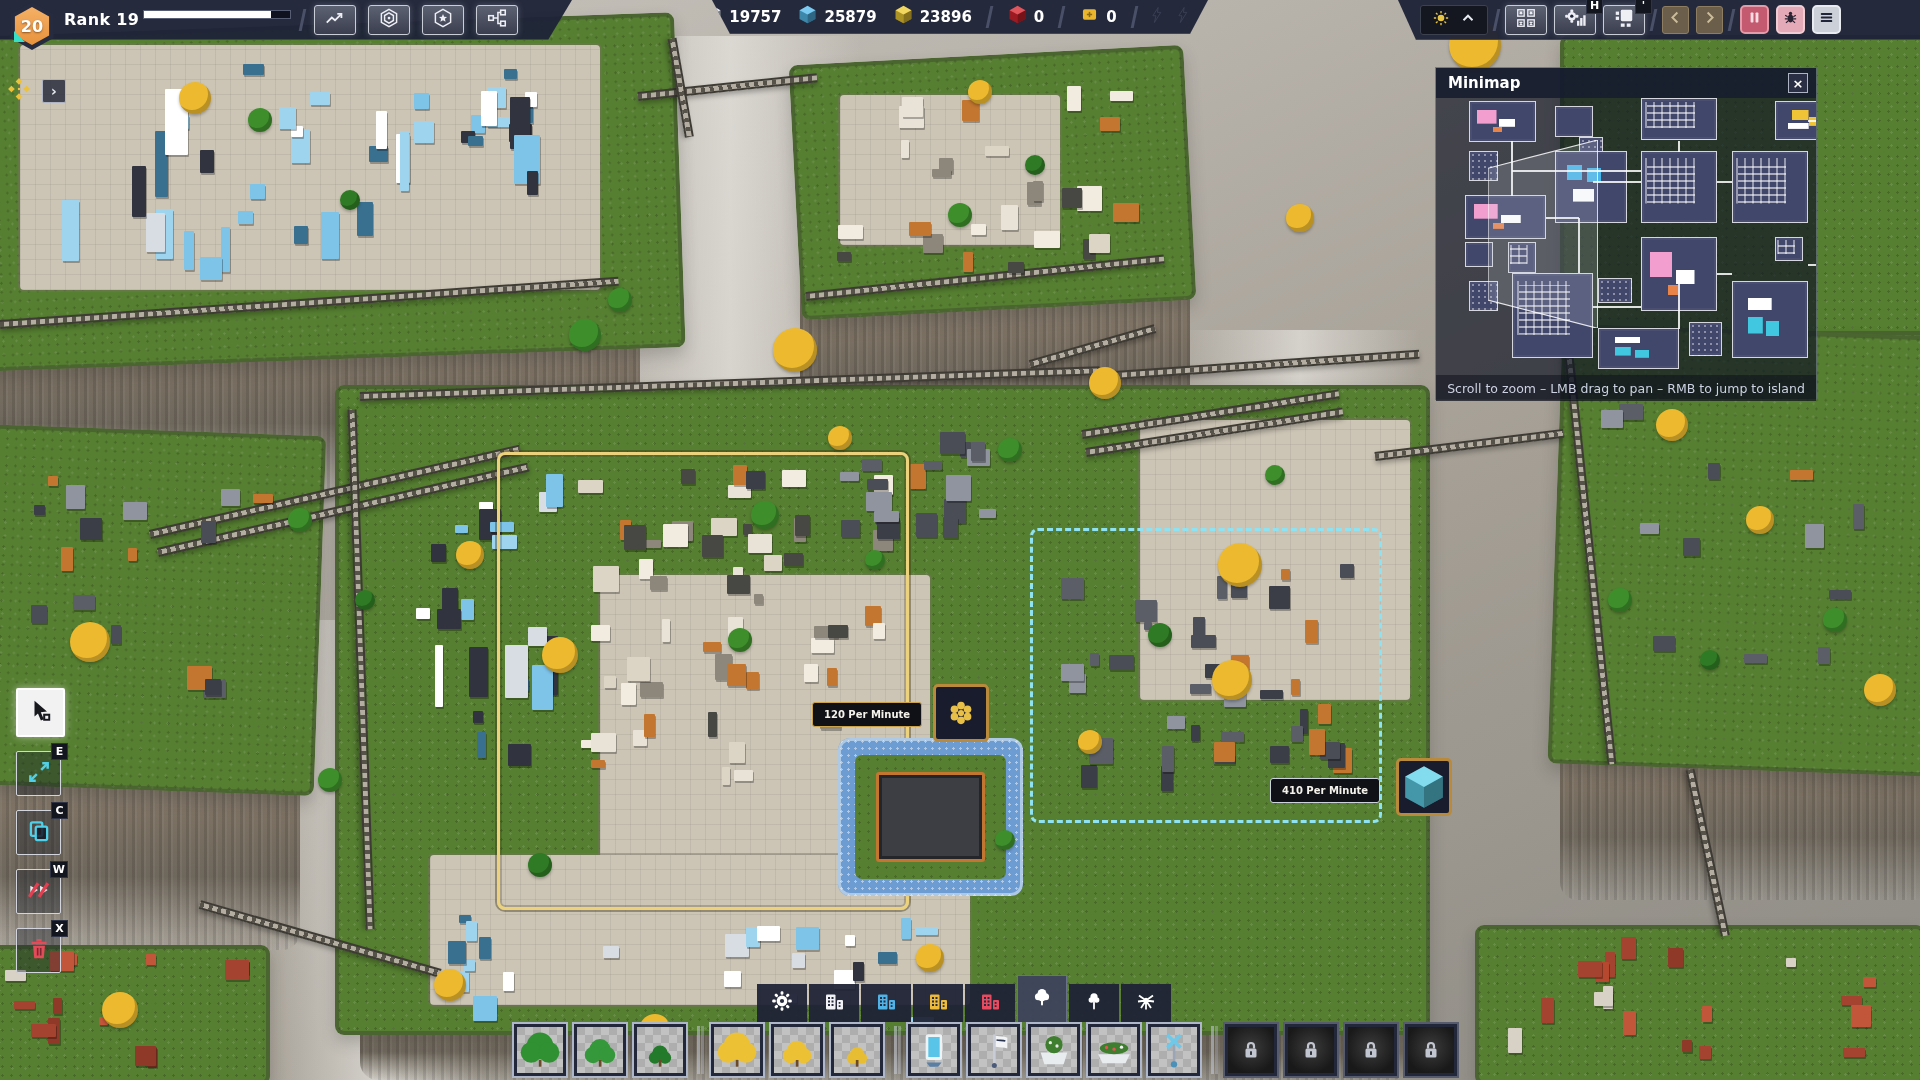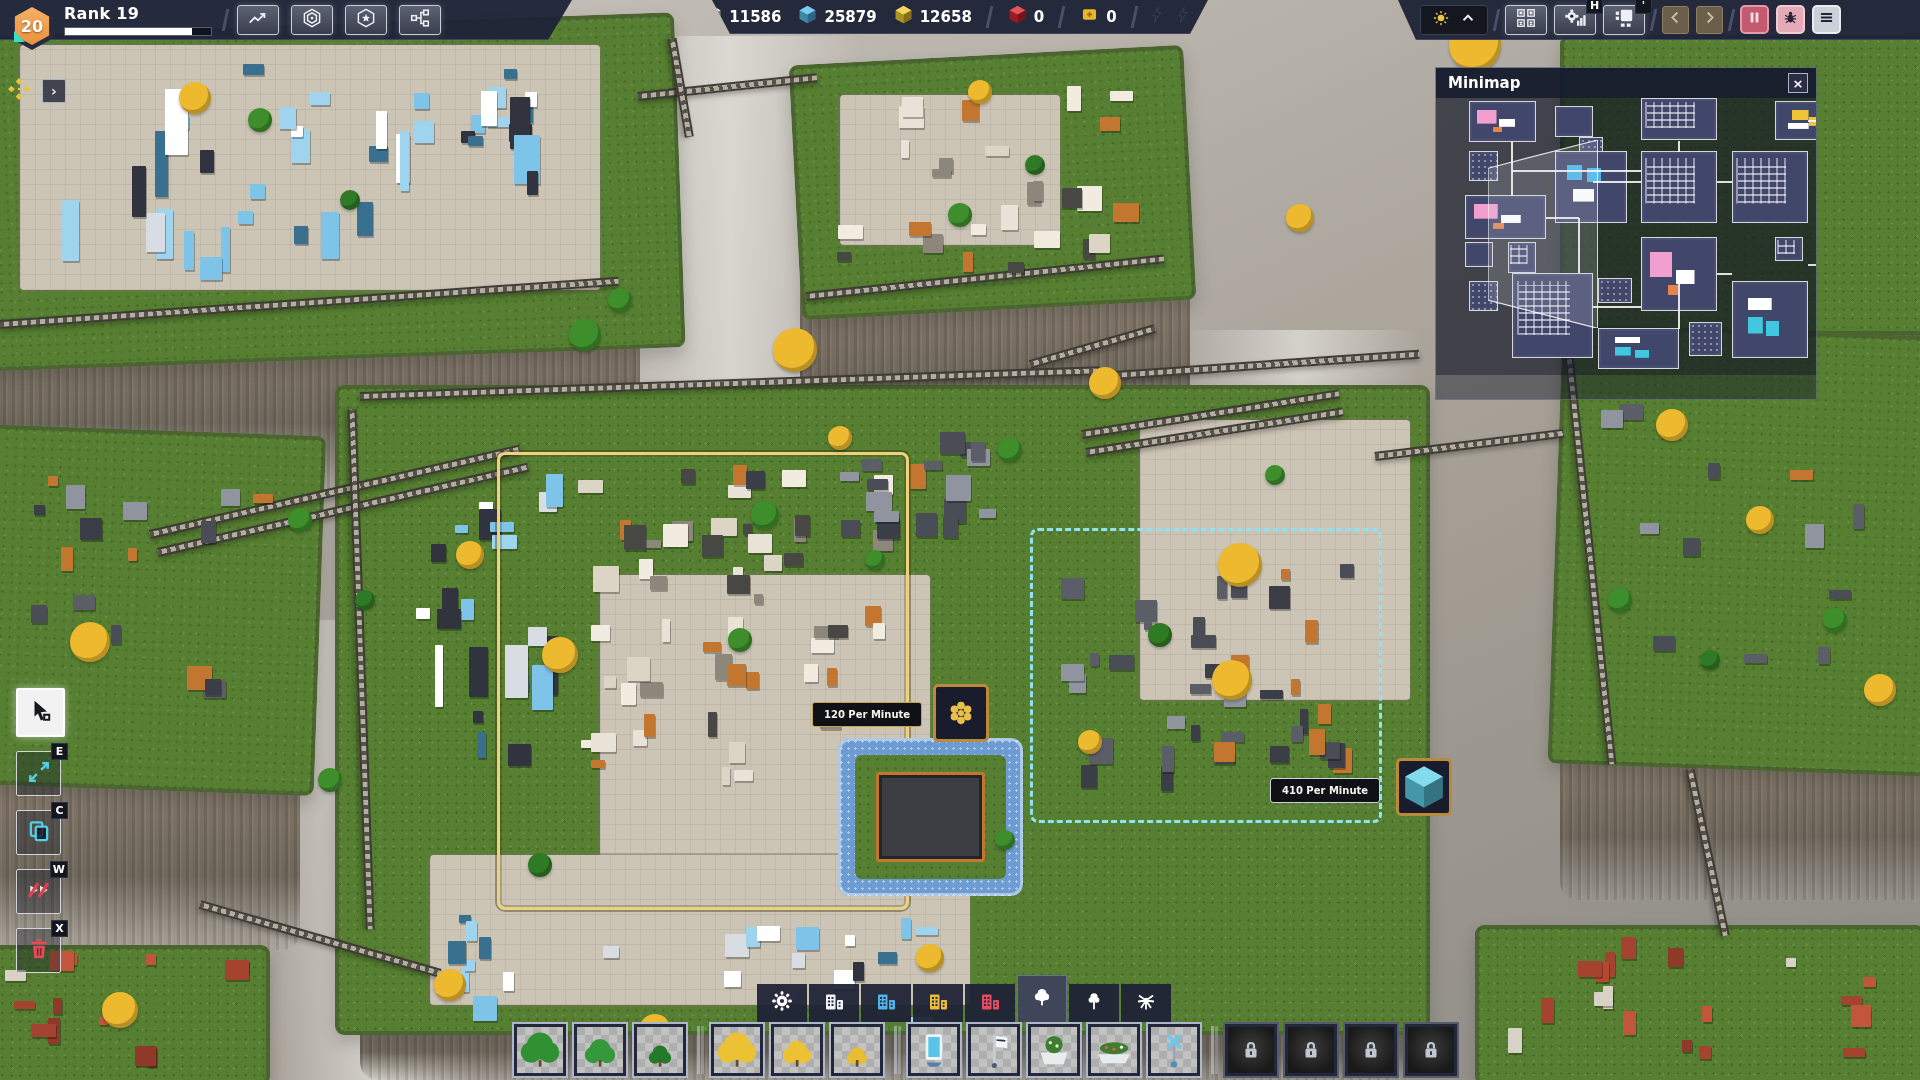--- a/index.html
+++ b/index.html
@@ -65,21 +65,21 @@
     clip-path:polygon(0 0, 100% 0, 100% 100%, 18px 100%); }
   #rank-badge { position:absolute; left:8px; top:2px; width:48px; height:48px; z-index:41; }
   .hex-outer { position:absolute; inset:0; background:#262b3f;
     clip-path:polygon(50% 0,95% 25%,95% 75%,50% 100%,5% 75%,5% 25%); }
   .hex-inner { position:absolute; inset:5px; background:linear-gradient(180deg,#f5b066,#e8923c);
     clip-path:polygon(50% 0,95% 25%,95% 75%,50% 100%,5% 75%,5% 25%);
     display:flex; align-items:center; justify-content:center;
     color:#fff; font-size:16px; font-weight:bold; text-shadow:0 1px 2px rgba(80,40,0,.6); }
   .hex-teal { position:absolute; left:6px; bottom:8px; width:11px; height:11px;
     background:#39e0c8; clip-path:polygon(0 0, 0 100%, 100% 100%); }
-  #rank-wrap { display:flex; flex-direction:column; gap:4px; min-width:150px; }
+  #rank-wrap { display:flex; flex-direction:row; gap:4px; min-width:150px; }
   #rank-label { color:#fff; font-size:16px; font-weight:bold; letter-spacing:.3px; }
   #rank-track { width:148px; height:9px; background:#10131f; border:1px solid #575d72; }
   #rank-fill { height:100%; background:#fff; }
   .tb-div { width:3px; height:22px; background:#4a5068; transform:skewX(-12deg); flex:none; }
   .tb-btn { width:42px; height:30px; border-radius:3px; flex:none;
     background:linear-gradient(180deg,#5d6273,#3a3e4e);
     border:1.5px solid #c9cdd8; display:flex; align-items:center; justify-content:center;
     box-shadow:0 0 6px rgba(220,225,240,.25); position:relative; }
   .tb-btn svg { width:22px; height:22px; }
   .res-item { display:flex; align-items:center; gap:6px; color:#fff;
@@ -628,39 +628,39 @@
 
   <div class="tbar" id="tb-center">
     <span id="res-list" style="display:flex;gap:16px;align-items:center;">
         <span class="res-item">
           <span><svg viewBox="0 0 24 24">
               <polygon points="12,2 21,7 21,17 12,22 3,17 3,7" fill="#e2e6ee"></polygon>
               <polygon points="3,7 12,12 12,22 3,17" fill="#000" opacity=".28"></polygon>
               <polygon points="21,7 12,12 12,22 21,17" fill="#000" opacity=".45"></polygon>
               <polygon points="12,2 21,7 12,12 3,7" fill="#fff" opacity=".22"></polygon>
             </svg></span>
-          <span>11586</span>
+          <span>19757</span>
         </span>
         <span class="res-item">
           <span><svg viewBox="0 0 24 24">
               <polygon points="12,2 21,7 21,17 12,22 3,17 3,7" fill="#55bbee"></polygon>
               <polygon points="3,7 12,12 12,22 3,17" fill="#000" opacity=".28"></polygon>
               <polygon points="21,7 12,12 12,22 21,17" fill="#000" opacity=".45"></polygon>
               <polygon points="12,2 21,7 12,12 3,7" fill="#fff" opacity=".22"></polygon>
             </svg></span>
           <span>25879</span>
         </span>
         <span class="res-item">
           <span><svg viewBox="0 0 24 24">
               <polygon points="12,2 21,7 21,17 12,22 3,17 3,7" fill="#eecb33"></polygon>
               <polygon points="3,7 12,12 12,22 3,17" fill="#000" opacity=".28"></polygon>
               <polygon points="21,7 12,12 12,22 21,17" fill="#000" opacity=".45"></polygon>
               <polygon points="12,2 21,7 12,12 3,7" fill="#fff" opacity=".22"></polygon>
             </svg></span>
-          <span>12658</span>
+          <span>23896</span>
         </span>
         <span class="tb-div"></span>
         <span class="res-item">
           <span><svg viewBox="0 0 24 24">
               <polygon points="12,2 21,7 21,17 12,22 3,17 3,7" fill="#d8242f"></polygon>
               <polygon points="3,7 12,12 12,22 3,17" fill="#000" opacity=".28"></polygon>
               <polygon points="21,7 12,12 12,22 21,17" fill="#000" opacity=".45"></polygon>
               <polygon points="12,2 21,7 12,12 3,7" fill="#fff" opacity=".22"></polygon>
             </svg></span>
           <span>0</span>
@@ -823,20 +823,21 @@
         <div class="mm-link" style="left: 143.1px; top: 119.11px; width: 55.4px; transform: rotate(90deg);"></div>
         <div class="mm-link" style="left: 157.41px; top: 207.75px; width: 47.7px; transform: rotate(0deg);"></div>
         <div class="mm-link" style="left: 243.27px; top: 174.51px; width: 55.4px; transform: rotate(90deg);"></div>
         <div class="mm-link" style="left: 281.43px; top: 174.51px; width: 14.31px; transform: rotate(0deg);"></div>
         <div class="mm-link" style="left: 372.06px; top: 166.2px; width: 9.54px; transform: rotate(0deg);"></div>
         <div class="mm-link" style="left: 424.53px; top: 96.95px; width: 4.77px; transform: rotate(0deg);"></div>
         <div style="position: absolute; left: 52.47px; top: 41.55px; width: 109.71px; height: 188.36px;"><svg width="100%" height="100%" viewBox="0 0 100 100" preserveAspectRatio="none">
             <polygon points="0,15 100,0 100,100 0,85" fill="rgba(215,220,232,.18)" stroke="rgba(255,255,255,.85)" stroke-width="1.2" vector-effect="non-scaling-stroke"></polygon>
           </svg></div>
       </div>
+    <div id="mm-foot">Scroll to zoom – LMB drag to pan – RMB to jump to island</div>
   </div>
 
   <div id="left-tools">
       <div class="tool-btn selected">
         <span><svg viewBox="0 0 24 24">
             <path d="M6 2.5 17.5 12.5 11.8 13.2 14.6 19.6 11.9 20.8 9.2 14.4 6 17z" fill="#17191f"></path>
             <rect x="14" y="14.5" width="6.5" height="6.5" fill="#17191f"></rect>
             <rect x="15.9" y="16.4" width="2.8" height="2.8" fill="#f2f2f2"></rect>
           </svg></span>
       </div>

